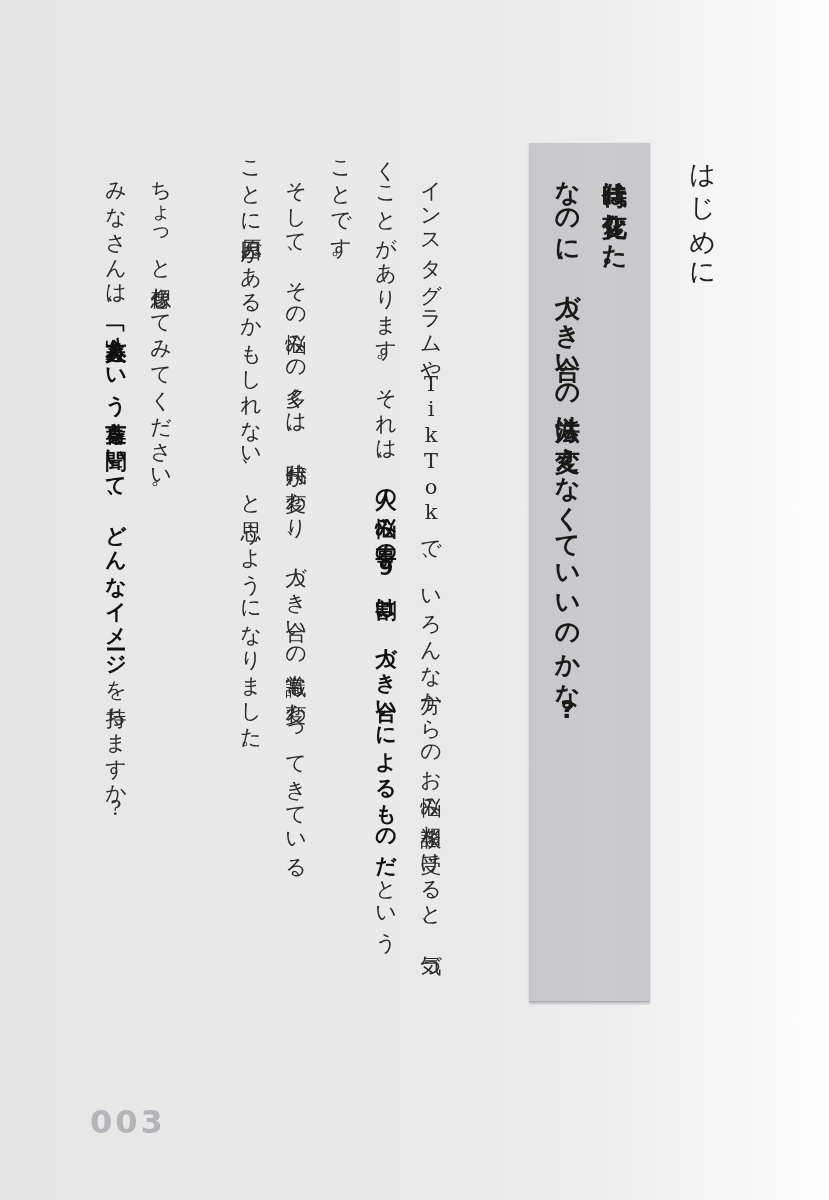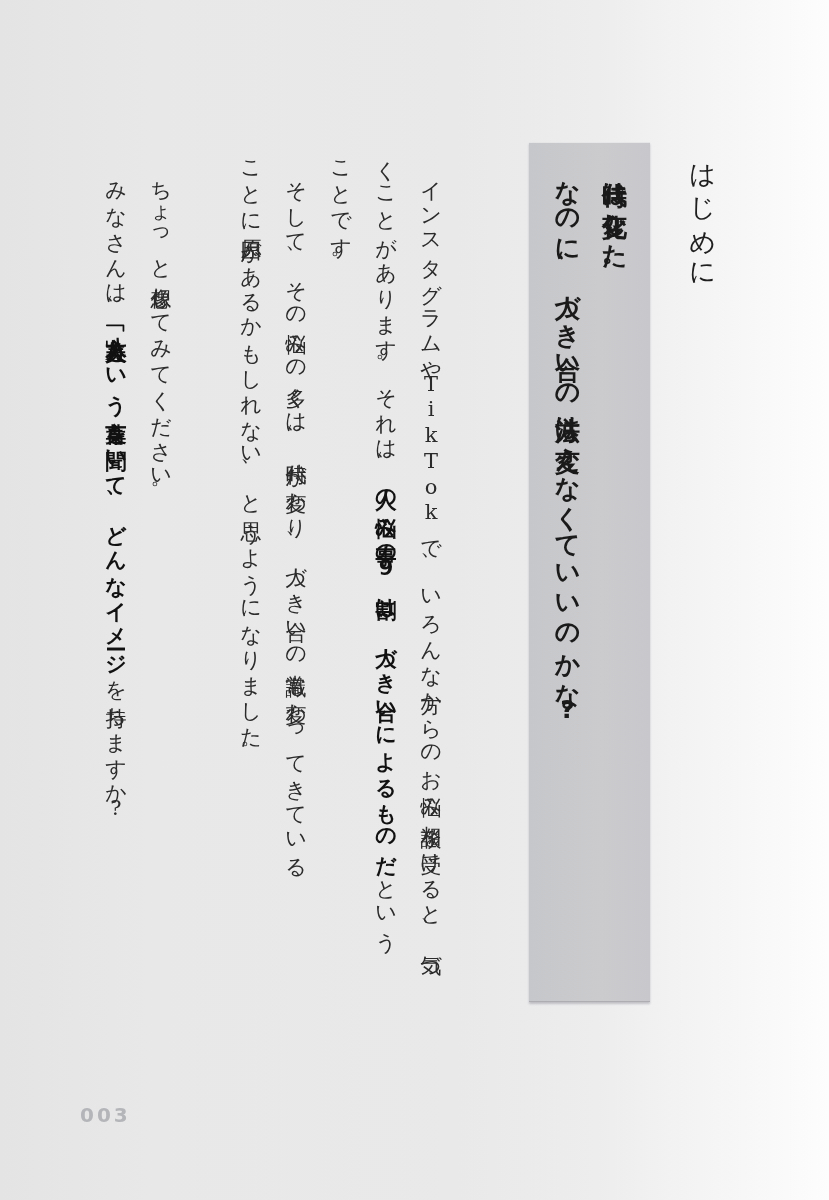--- a/index.html
+++ b/index.html
@@ -80,24 +80,24 @@
   .body-text .em {
     font-family: "DejaVu Sans", "Liberation Sans", sans-serif;
     font-weight: 700;
     color: #111111;
   }
 
   
   .page-number {
     position: absolute;
     top: 1103px;
-    left: 80px;
+    left: 90px;
     font-family: "DejaVu Sans", "Liberation Sans", sans-serif;
     font-weight: 700;
-    font-size: 20px;
+    font-size: 32px;
     letter-spacing: 3px;
     color: #b3b5b8;
   }
 </style>
 </head>
 <body>
 
 <div class="page">
 
   <div class="page-title">はじめに</div>

